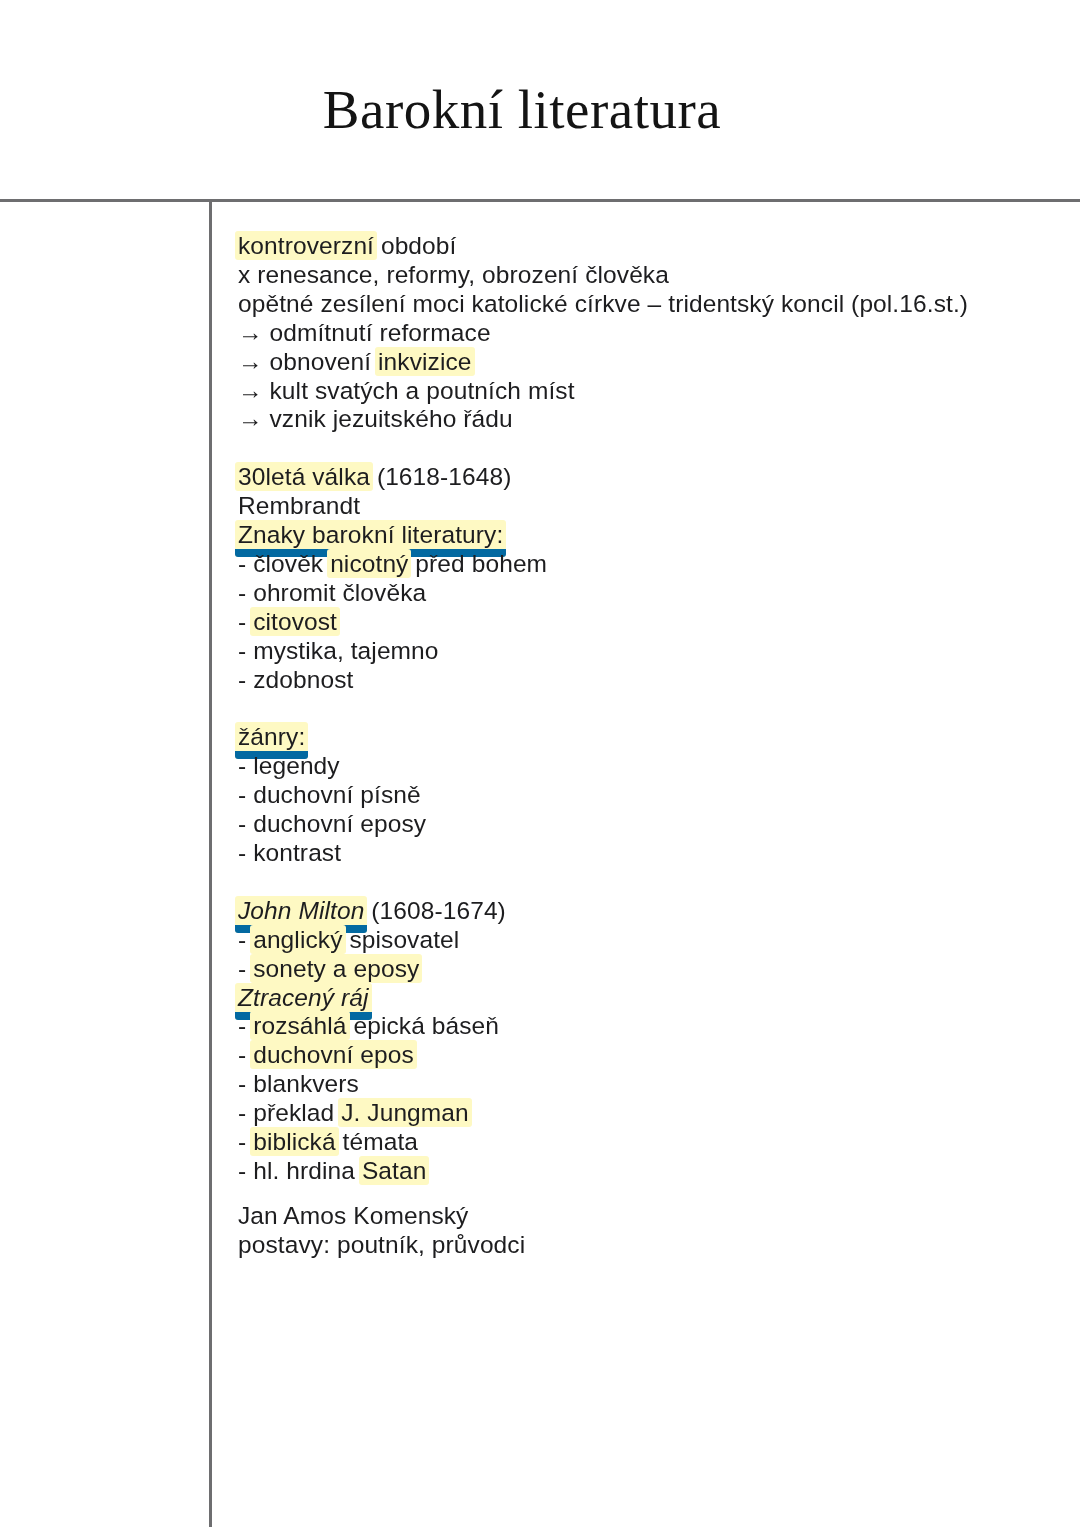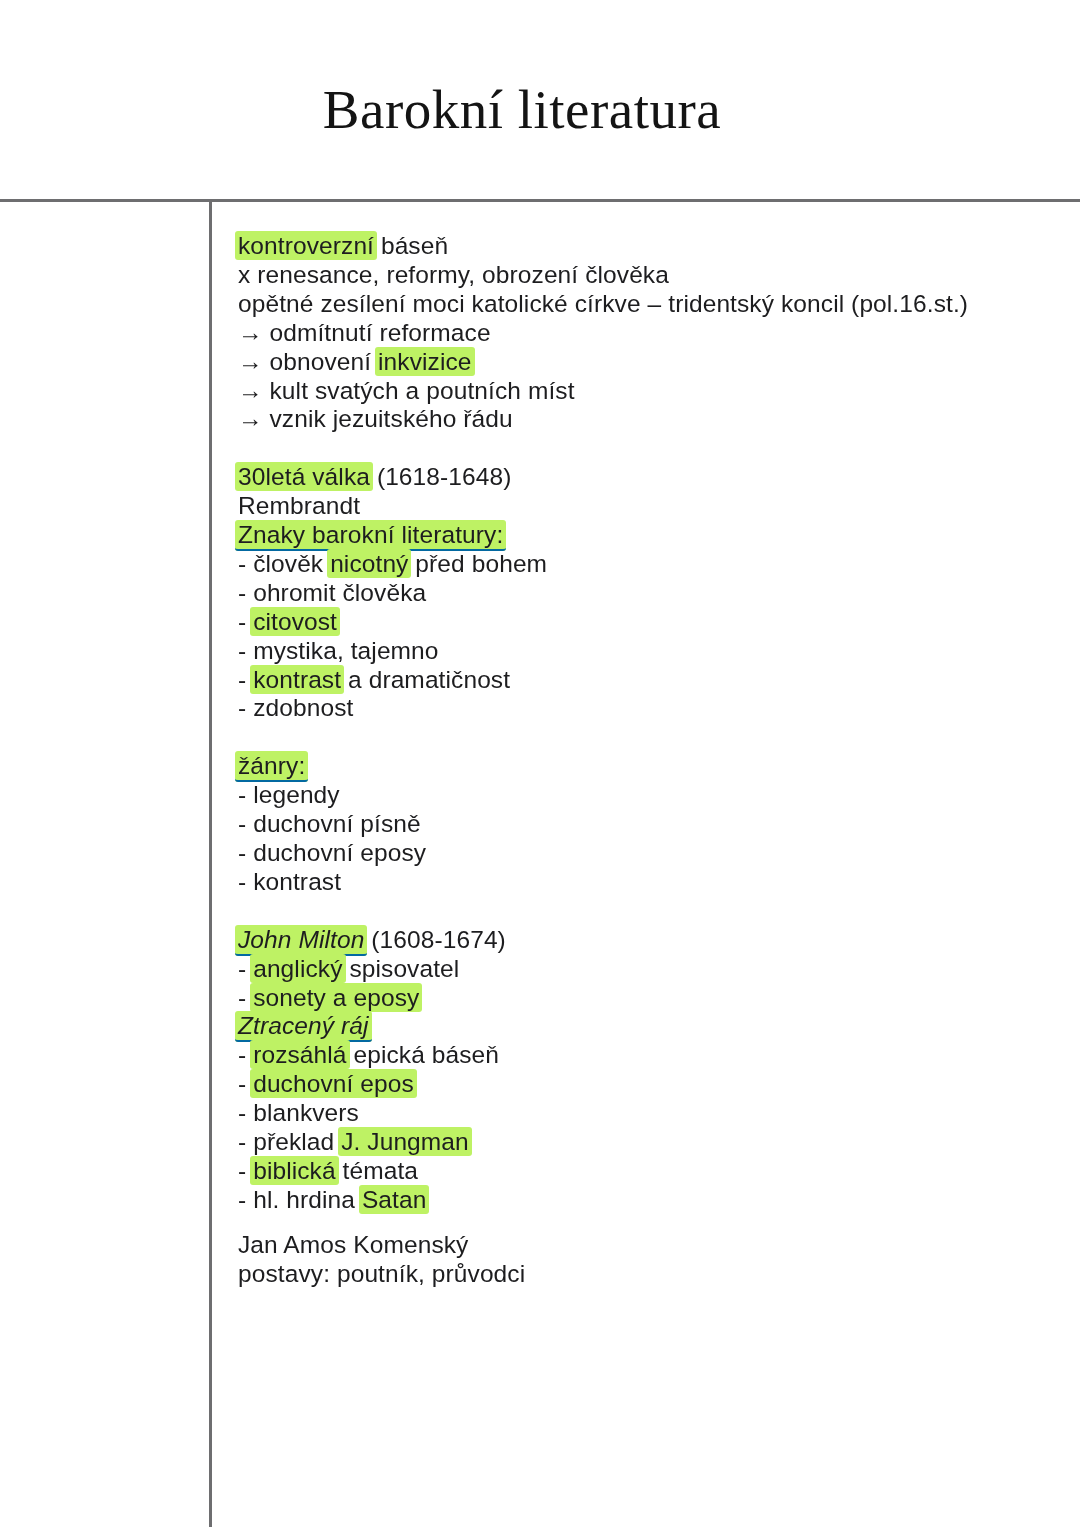--- a/index.html
+++ b/index.html
@@ -83,29 +83,29 @@
   }
   .line.blank {
     height: 28.9px;
   }
   .line.halfblank {
     height: 16px;
   }
 
   
   .hl {
-    background: #bef264;
+    background: #fef9c3;
     border-radius: 3px;
     box-decoration-break: clone;
     -webkit-box-decoration-break: clone;
     padding: 1px 3px;
     margin: 0 -3px;
   }
   .ul {
-    border-bottom: 2px solid #0369a1;
+    border-bottom: 8px solid #0369a1;
     padding-bottom: 1px;
   }
   .it {
     font-style: italic;
   }
 
   
   .badge {
     position: absolute;
     left: 822px;
@@ -145,36 +145,35 @@
 <body>
 
 <div class="title-area">
   <span class="title-text">Barokní literatura</span>
 </div>
 
 <div class="hrule"></div>
 <div class="vrule"></div>
 
 <div class="notes" id="notes-body">
-    <div class="line"><span class="hl">kontroverzní</span><span> báseň</span></div>
+    <div class="line"><span class="hl">kontroverzní</span><span> období</span></div>
     <div class="line"><span>x renesance, reformy, obrození člověka</span></div>
     <div class="line"><span>opětné zesílení moci katolické církve – tridentský koncil (pol.16.st.)</span></div>
     <div class="line"><span>→ odmítnutí reformace</span></div>
     <div class="line"><span>→ obnovení </span><span class="hl">inkvizice</span></div>
     <div class="line"><span>→ kult svatých a poutních míst</span></div>
     <div class="line"><span>→ vznik jezuitského řádu</span></div>
     <div class="line blank"></div>
     <div class="line"><span class="hl">30letá válka</span><span> (1618-1648)</span></div>
     <div class="line"><span>Rembrandt</span></div>
     <div class="line"><span class="hl ul">Znaky barokní literatury:</span></div>
     <div class="line"><span>- člověk </span><span class="hl">nicotný</span><span> před bohem</span></div>
     <div class="line"><span>- ohromit člověka</span></div>
     <div class="line"><span>- </span><span class="hl">citovost</span></div>
     <div class="line"><span>- mystika, tajemno</span></div>
-    <div class="line"><span>- </span><span class="hl">kontrast</span><span> a dramatičnost</span></div>
     <div class="line"><span>- zdobnost</span></div>
     <div class="line blank"></div>
     <div class="line"><span class="hl ul">žánry:</span></div>
     <div class="line"><span>- legendy</span></div>
     <div class="line"><span>- duchovní písně</span></div>
     <div class="line"><span>- duchovní eposy</span></div>
     <div class="line"><span>- kontrast</span></div>
     <div class="line blank"></div>
     <div class="line"><span class="hl ul it">John Milton</span><span> (1608-1674)</span></div>
     <div class="line"><span>- </span><span class="hl">anglický</span><span> spisovatel</span></div>

